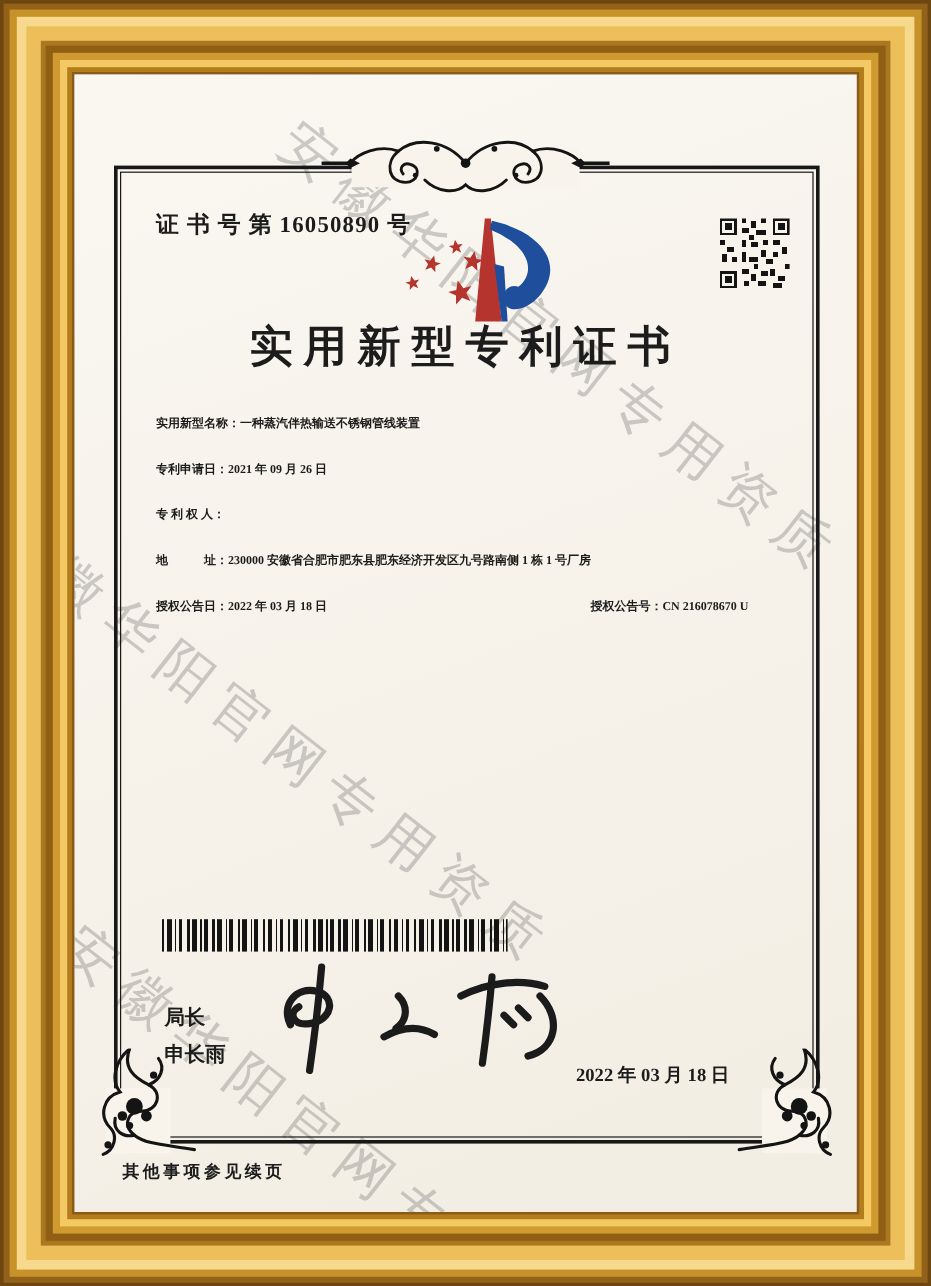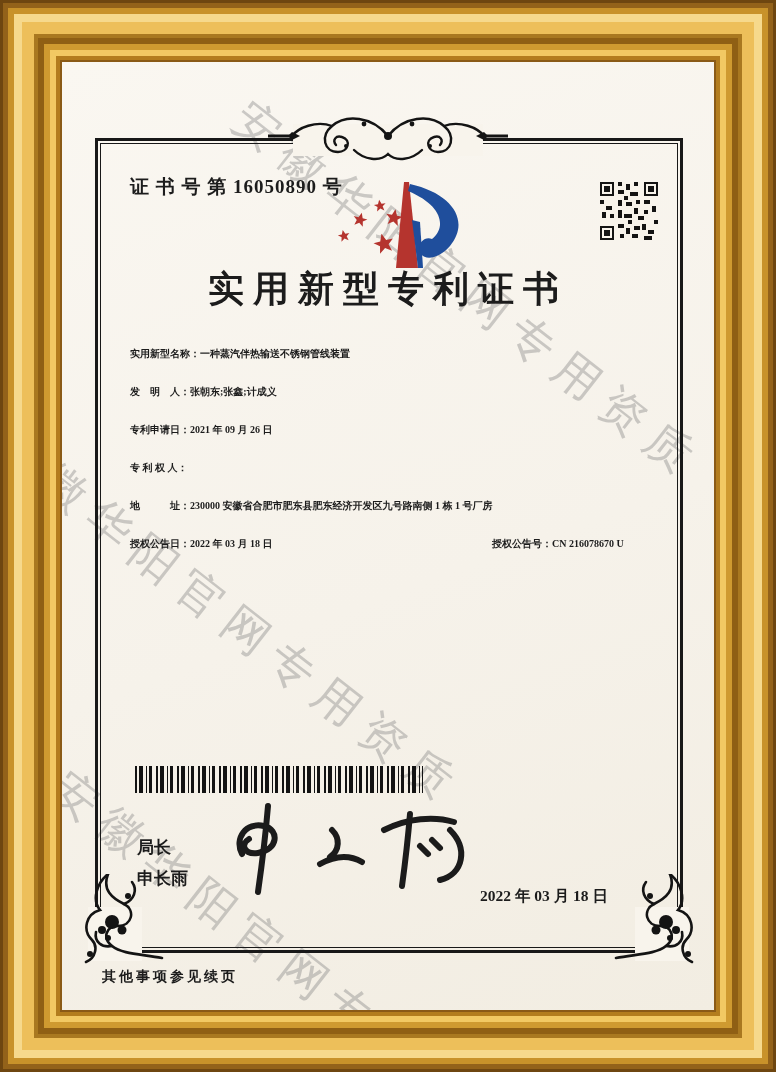--- a/index.html
+++ b/index.html
@@ -233,24 +233,20 @@
       </svg>
 
       <div class="title">实用新型专利证书</div>
 
       <div class="fields">
         <div class="frow">
           <span class="flabel">实用新型名称：</span>
           <span class="fvalue">一种蒸汽伴热输送不锈钢管线装置</span>
         </div>
         <div class="frow">
-          <span class="flabel">发　明　人：</span>
-          <span class="fvalue">张朝东;张鑫;计成义</span>
-        </div>
-        <div class="frow">
           <span class="flabel">专利申请日：</span>
           <span class="fvalue">2021 年 09 月 26 日</span>
         </div>
         <div class="frow">
           <span class="flabel">专 利 权 人：</span>
         </div>
         <div class="frow">
           <span class="flabel">地　　　址：</span>
           <span class="fvalue">230000 安徽省合肥市肥东县肥东经济开发区九号路南侧 1 栋 1 号厂房</span>
         </div>

